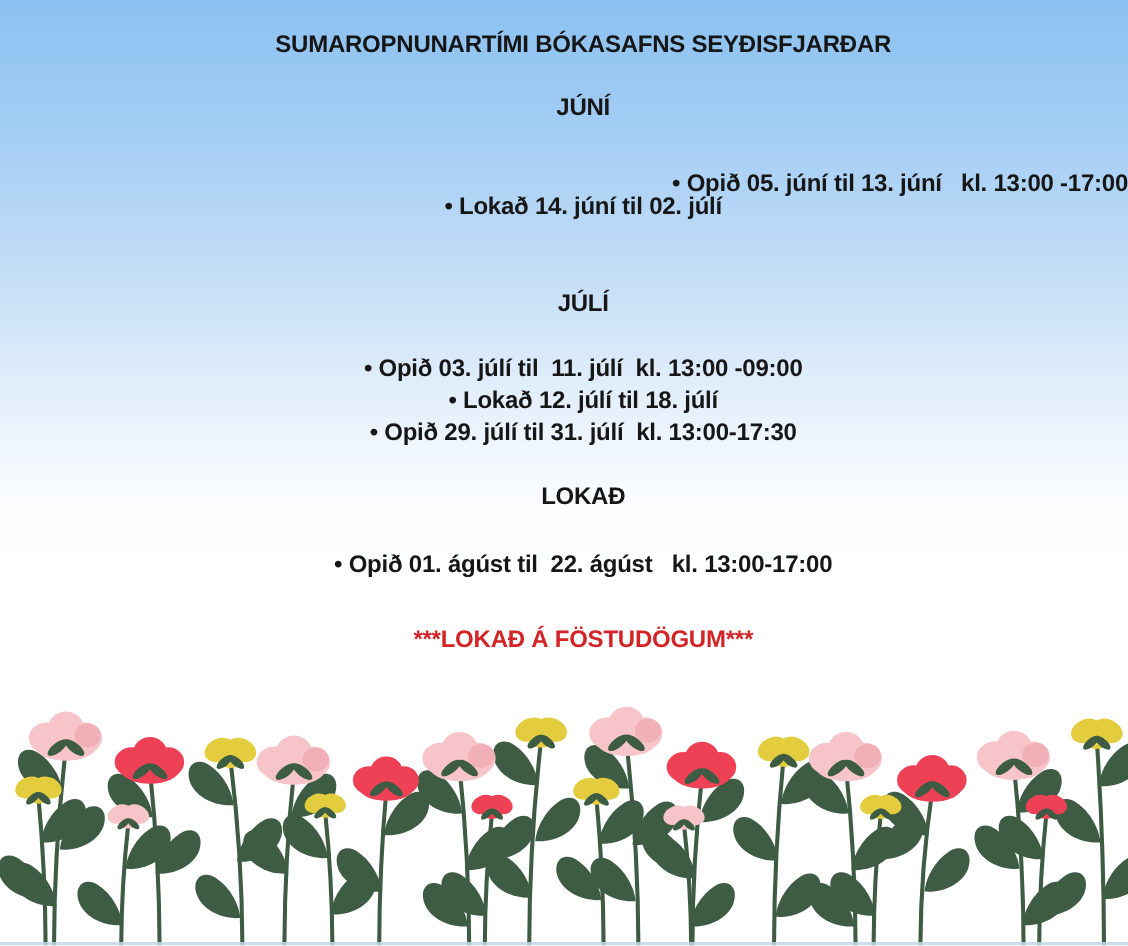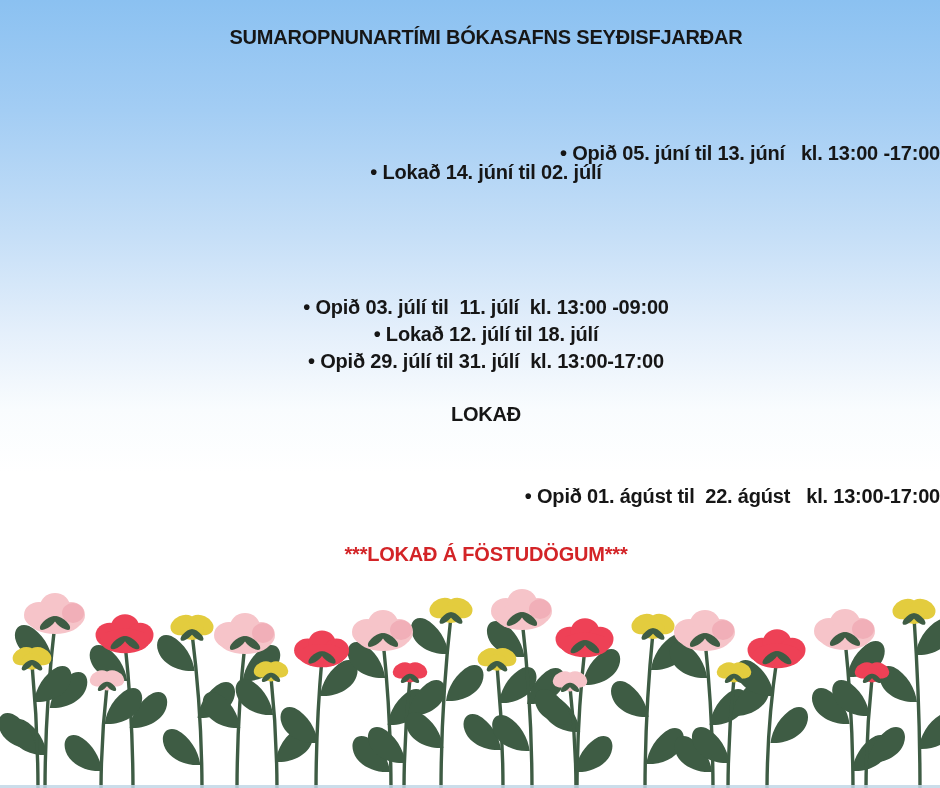--- a/index.html
+++ b/index.html
@@ -36,22 +36,22 @@
   .l-title   { top: 24px;  }
   .l-jun-h   { top: 77px;  }
   .l-jun-1   { top: 140px; text-align: right; }
   .l-jun-2   { top: 159px; text-align: center; }
   .l-jul-h   { top: 240px; }
   .l-jul-1   { top: 294px; }
   .l-jul-2   { top: 321px; }
   .l-jul-3   { top: 348px; }
   .l-aug-h   { top: 401px; }
   .l-aug-1   { top: 454px; }
-  .l-aug-2   { top: 483px; text-align: right; }
-  .l-notice  { top: 541px; color: #d32427; }
+  .l-aug-2   { top: 458px; }
+  .l-notice  { top: 520px; color: #d32427; }
 
   .meadow {
     position: absolute;
     left: 0;
     bottom: 0;
     width: 940px;
     height: 216px;
     display: block;
   }
 
@@ -65,26 +65,28 @@
     opacity: 0.85;
   }
 </style>
 </head>
 <body>
 
 <div class="poster">
 
   <div class="line l-title">SUMAROPNUNARTÍMI BÓKASAFNS SEYÐISFJARÐAR</div>
 
+  <div class="line l-jun-h">JÚNÍ</div>
   <div class="line l-jun-1">• Opið 05. júní til 13. júní   kl. 13:00 -17:00</div>
   <div class="line l-jun-2">• Lokað 14. júní til 02. júlí</div>
 
+  <div class="line l-jul-h">JÚLÍ</div>
   <div class="line l-jul-1">• Opið 03. júlí til  11. júlí  kl. 13:00 -09:00</div>
   <div class="line l-jul-2">• Lokað 12. júlí til 18. júlí</div>
-  <div class="line l-jul-3">• Opið 29. júlí til 31. júlí  kl. 13:00-17:00</div>
+  <div class="line l-jul-3">• Opið 29. júlí til 31. júlí  kl. 13:00-17:30</div>
 
   <div class="line l-aug-h">LOKAÐ</div>
   <div class="line l-aug-2">• Opið 01. ágúst til  22. ágúst   kl. 13:00-17:00</div>
 
   <div class="line l-notice">***LOKAÐ Á FÖSTUDÖGUM***</div>
 
   <svg class="meadow" id="meadow" viewBox="0 0 940 216">
       <path d="M45,220 Q45,135.5 55,51" stroke="#3e5c44" stroke-width="3.4" fill="none" stroke-linecap="round"></path>
       <g transform="translate(52.48571428571429,89) scale(-1.3,1.3)">
         <path d="M0,0 C1,-10 8,-22 18,-27 C26,-30 31,-24 28,-15 C25,-6 13,1 0,0 Z" fill="#3e5c44"></path>

